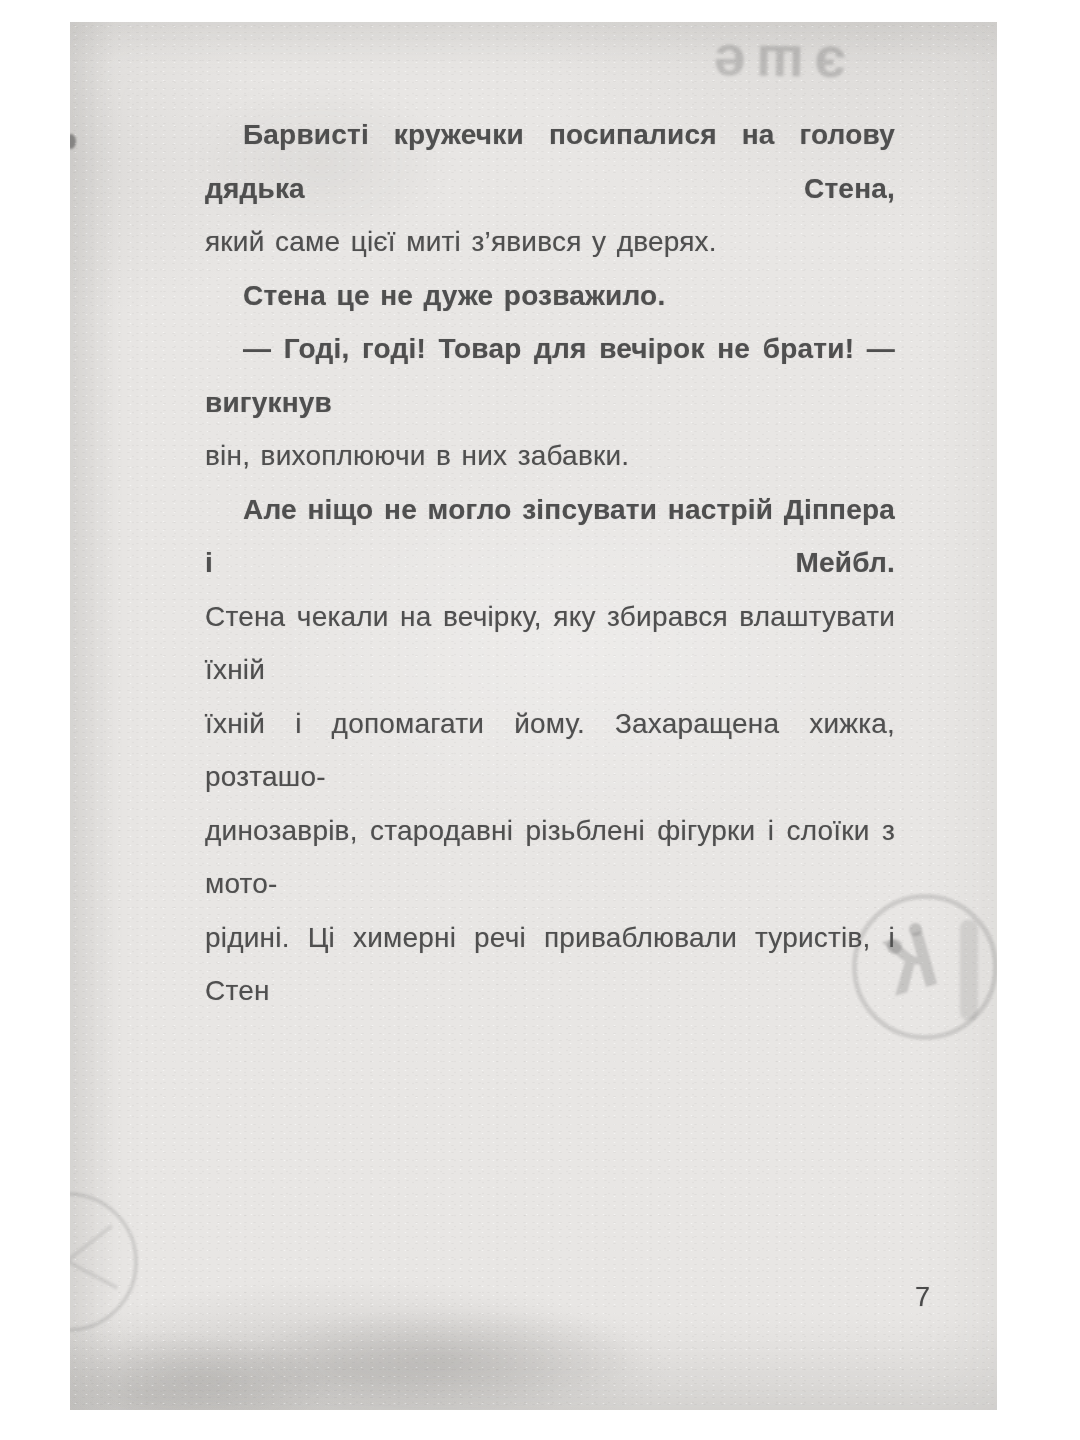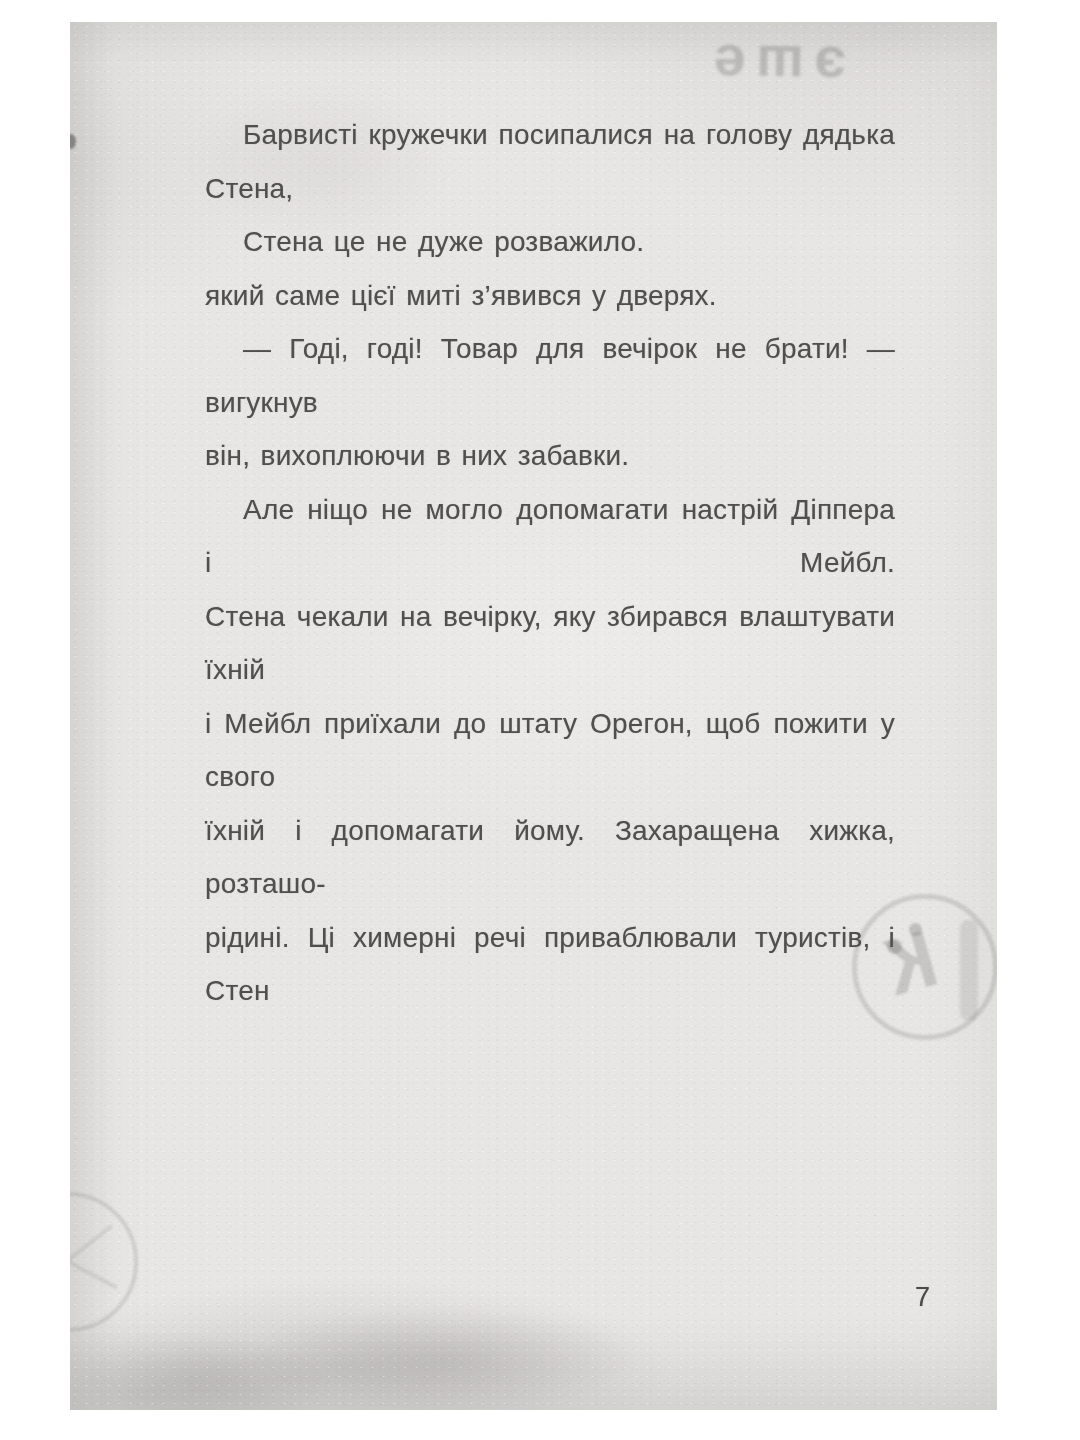--- a/index.html
+++ b/index.html
@@ -54,21 +54,21 @@
     letter-spacing: 0.2px;
     word-spacing: 2.5px;
     text-shadow: 0 0 1px rgba(95,95,95,0.45);
   }
   .line { white-space: nowrap; }
   .line.just {
     white-space: normal;
     text-align: justify;
     text-align-last: justify;
   }
-  .line.ind { text-indent: 38px; }
+  .line.ind { text-indent: 38px; font-weight: bold; }
 
   
   .page-number {
     position: absolute;
     left: 845px;
     top: 1260px;
     font-size: 27px;
     color: #4a4a4a;
     text-shadow: 0 0 1px rgba(90,90,90,0.5);
   }
@@ -190,30 +190,30 @@
       <span class="bleed-k">К</span>
       <span class="bleed-dot d1"></span>
       <span class="bleed-dot d2"></span>
     </div>
     <div class="bleed-bar"></div>
 
     <div class="stamp-left"></div>
 
     <div class="text-block">
       <div class="line just ind">Барвисті кружечки посипалися на голову дядька Стена,</div>
+      <div class="line">який саме цієї миті з’явився у дверях.</div>
+
       <div class="line ind">Стена це не дуже розважило.</div>
-
-      <div class="line">який саме цієї миті з’явився у дверях.</div>
 
       <div class="line just ind">— Годі, годі! Товар для вечірок не брати! — вигукнув</div>
       <div class="line">він, вихоплюючи в них забавки.</div>
 
-      <div class="line just ind">Але ніщо не могло допомагати настрій Діппера і Мейбл.</div>
+      <div class="line just ind">Але ніщо не могло зіпсувати настрій Діппера і Мейбл.</div>
       <div class="line just">Стена чекали на вечірку, яку збирався влаштувати їхній</div>
-      <div class="line just">і Мейбл приїхали до штату Орегон, щоб пожити у свого</div>
       <div class="line just">їхній і допомагати йому. Захаращена хижка, розташо-</div>
+      <div class="line just">динозаврів, стародавні різьблені фігурки і слоїки з мото-</div>
       <div class="line just">рідині. Ці химерні речі приваблювали туристів, і Стен</div>
 
     </div>
 
     <div class="page-number">7</div>
   </div>
 </div>
 
 </body></html>

